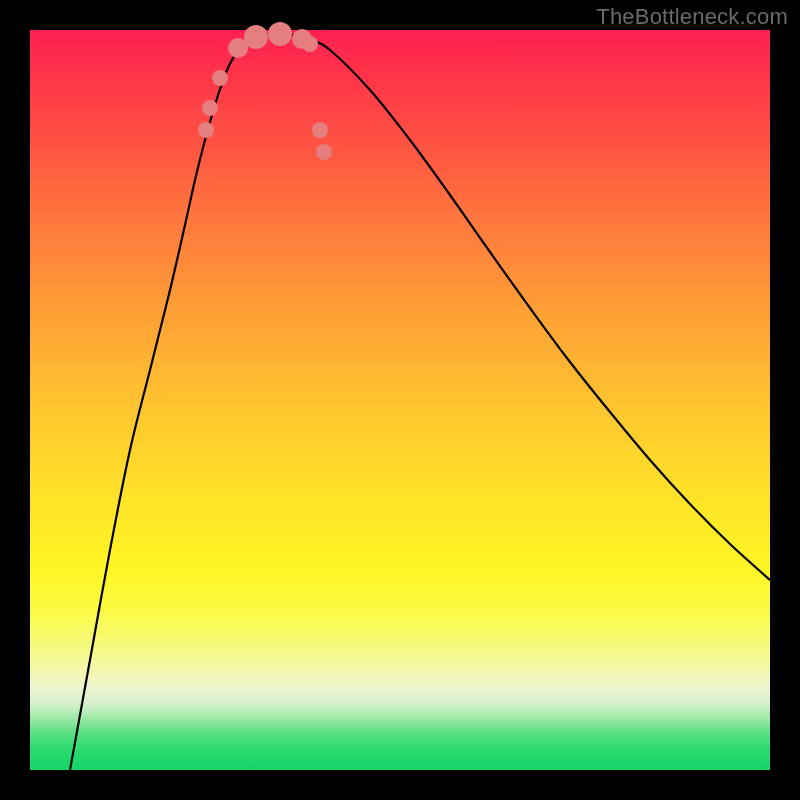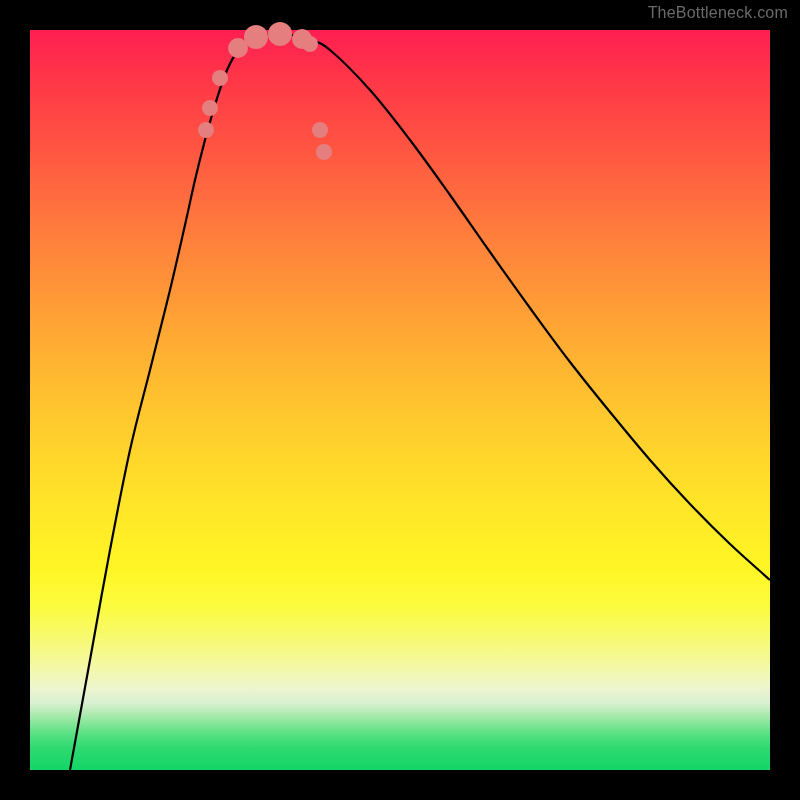--- a/index.html
+++ b/index.html
@@ -43,21 +43,21 @@
       #5be183 95%,
       #2fda70 97%,
       #12d566 100%
     );
   }
   .watermark {
     position: absolute;
     top: 4px;
     right: 12px;
     color: #6a6a6a;
-    font-size: 16px;
+    font-size: 22px;
     font-weight: 500;
     letter-spacing: 0.2px;
     margin-left: 12px;
   }
   svg.curve {
     position: absolute;
     left: 0;
     top: 0;
     width: 740px;
     height: 740px;

